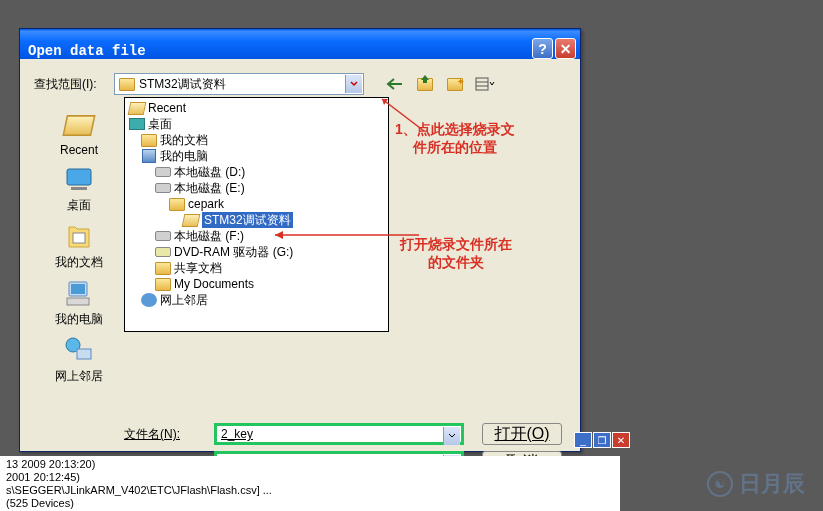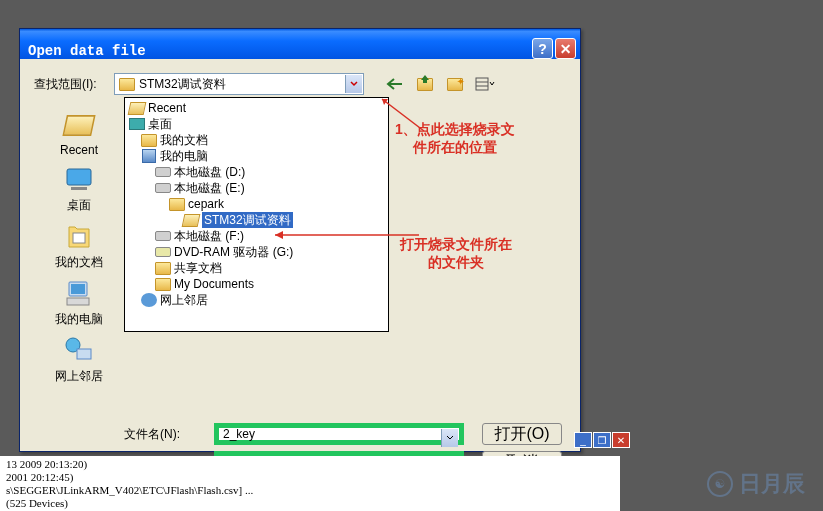--- a/index.html
+++ b/index.html
@@ -37,28 +37,28 @@
 .indent-2 { padding-left: 28px; }
 .indent-3 { padding-left: 42px; }
 .indent-4 { padding-left: 56px; }
 .selected { background: #316ac5; color: #fff; padding: 0 2px; }
 .anno1 { position: absolute; left: 395px; top: 120px; color: #d93025; font-weight: bold; font-size: 14px; line-height: 18px; text-align: center; }
 .anno2 { position: absolute; left: 400px; top: 235px; color: #d93025; font-weight: bold; font-size: 14px; line-height: 18px; text-align: center; }
 
 .arrow1 { position: absolute; left: 375px; top: 80px; width: 50px; height: 40px; }
 .arrow2 { position: absolute; left: 260px; top: 225px; width: 140px; height: 18px; }
 
-.bottom-row { display: flex; align-items: center; margin-top: 8px; padding-left: 90px; }
+.bottom-row { display: flex; align-items: center; margin-top: 8px; padding-left: 90px; text-decoration: underline; }
 .bottom-label { width: 90px; }
-.bottom-combo { width: 250px; height: 22px; border: 5px solid #22c55e; background: #fff; display: flex; align-items: center; padding: 0 4px; position: relative; }
+.bottom-combo { width: 250px; height: 22px; border: 3px solid #22c55e; background: #fff; display: flex; align-items: center; padding: 0 4px; position: relative; }
 .action-btn { width: 80px; height: 22px; margin-left: 18px; border: 1px solid #888; background: #ece9d8; border-radius: 3px; font-size: 16px; cursor: pointer; }
 .bg-window-btns { position: absolute; right: 193px; top: 432px; display: flex; gap: 1px; }
 .bg-win-btn { width: 18px; height: 16px; background: #3d6fc8; border: 1px solid #fff; font-size: 10px; color: #fff; display: flex; align-items: center; justify-content: center; }
 
-.console { position: absolute; left: 0; top: 456px; background: #fff; font-family: Liberation Serif, serif; font-size: 11px; line-height: 13px; padding: 2px 6px; width: 620px; color: #000; }
+.console { position: absolute; left: 0; top: 456px; background: #fff; font-family: Liberation Sans, sans-serif; font-size: 11px; line-height: 13px; padding: 2px 6px; width: 620px; color: #000; }
 
 .watermark { position: absolute; right: 18px; bottom: 12px; display: flex; align-items: center; gap: 6px; opacity: 0.5; }
 .watermark-icon { width: 26px; height: 26px; border: 2px solid #6a8db8; border-radius: 50%; display: flex; align-items: center; justify-content: center; color: #6a8db8; font-size: 12px; }
 .watermark-text { font-size: 22px; color: #6a8db8; font-weight: bold; font-family: "SimHei"; }
 
 
 .folder-ic { width: 16px; height: 13px; background: linear-gradient(to bottom, #fce89a, #e8b84a); border: 1px solid #c4942a; border-radius: 1px; display: inline-block; position: relative; }
 .folder-open { width: 18px; height: 13px; background: linear-gradient(to bottom, #fdf0b8, #e8c05a); border: 1px solid #c4942a; transform: skewX(-12deg); display: inline-block; }
 .disk-ic { width: 16px; height: 10px; background: #d0d0d0; border: 1px solid #888; border-radius: 2px; display: inline-block; }
 .desk-ic { width: 16px; height: 12px; background: #3dacac; border: 1px solid #2a7a7a; display: inline-block; }

